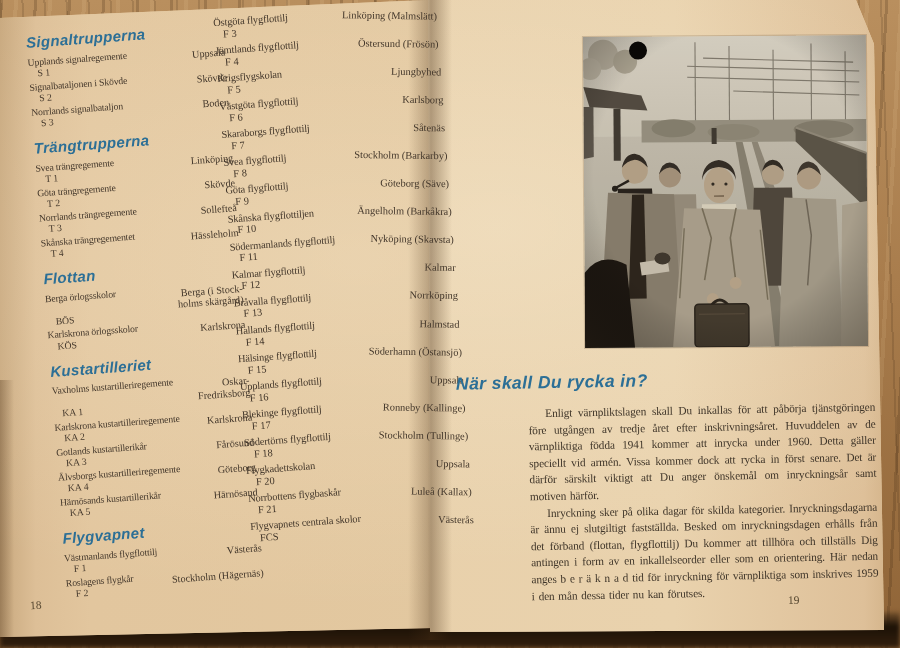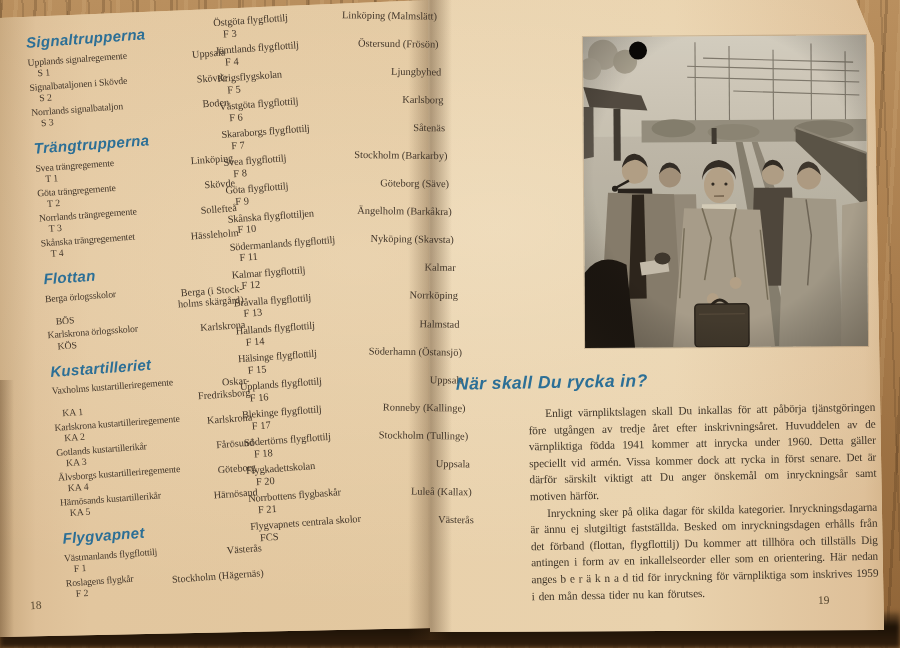--- a/index.html
+++ b/index.html
@@ -56,21 +56,21 @@
     transform:rotate(-.4deg);box-shadow:0 0 0 1px rgba(60,40,20,.18), inset 0 0 14px rgba(40,30,15,.2);}
   #right-content{position:absolute;inset:0;color:#3e3428;}
   #rp-heading{position:absolute;left:456px;top:372px;font-family:"Liberation Sans",sans-serif;
     font-style:italic;font-weight:700;font-size:17.5px;color:#2c6f96;letter-spacing:.4px;
     transform:rotate(-1deg);}
   #rp-text{position:absolute;left:530px;top:402px;width:347px;transform:rotate(-1.1deg);}
   #rp-text p{margin:0;font-size:11.3px;line-height:1.47;text-align:justify;text-indent:17px;
     letter-spacing:-.1px;word-spacing:1px;}
   .pgnum{position:absolute;font-size:11.5px;color:#55462f;}
   #pg18{left:30px;top:599px;transform:rotate(-3deg);}
-  #pg19{left:818px;top:594px;transform:rotate(-1deg);text-align:center;}
+  #pg19{left:788px;top:594px;transform:rotate(-1deg);text-align:center;}
 </style>
 </head>
 <body>
 
 <div id="stage">
   <div id="wood"></div>
   <div id="book-shadow"></div>
 
   <div id="page-left"></div>
   <div id="page-right"></div>

